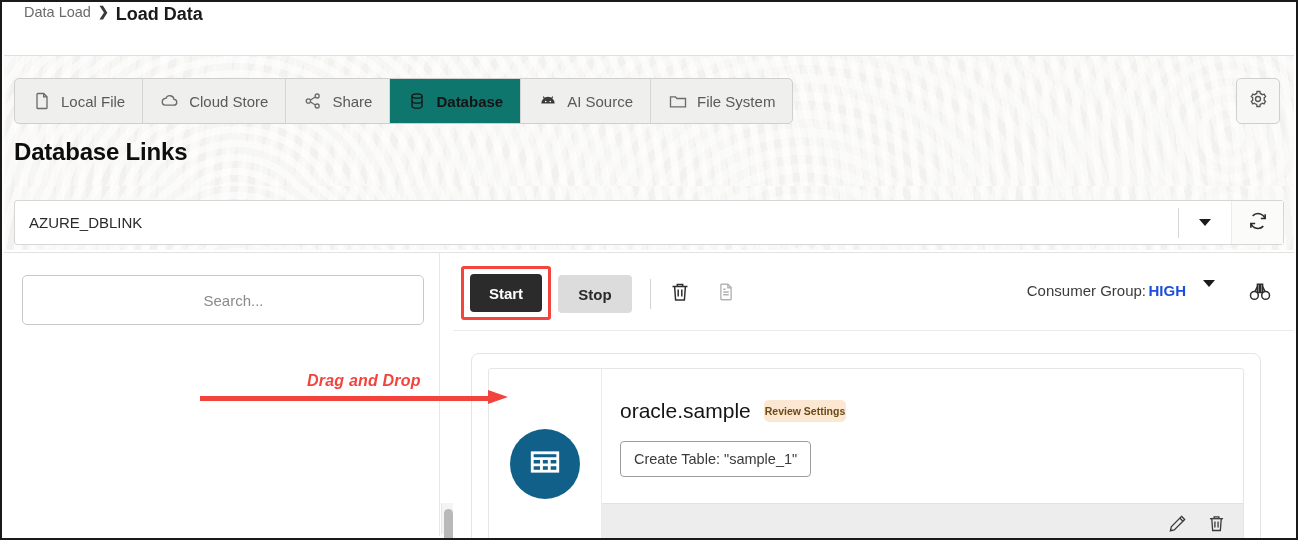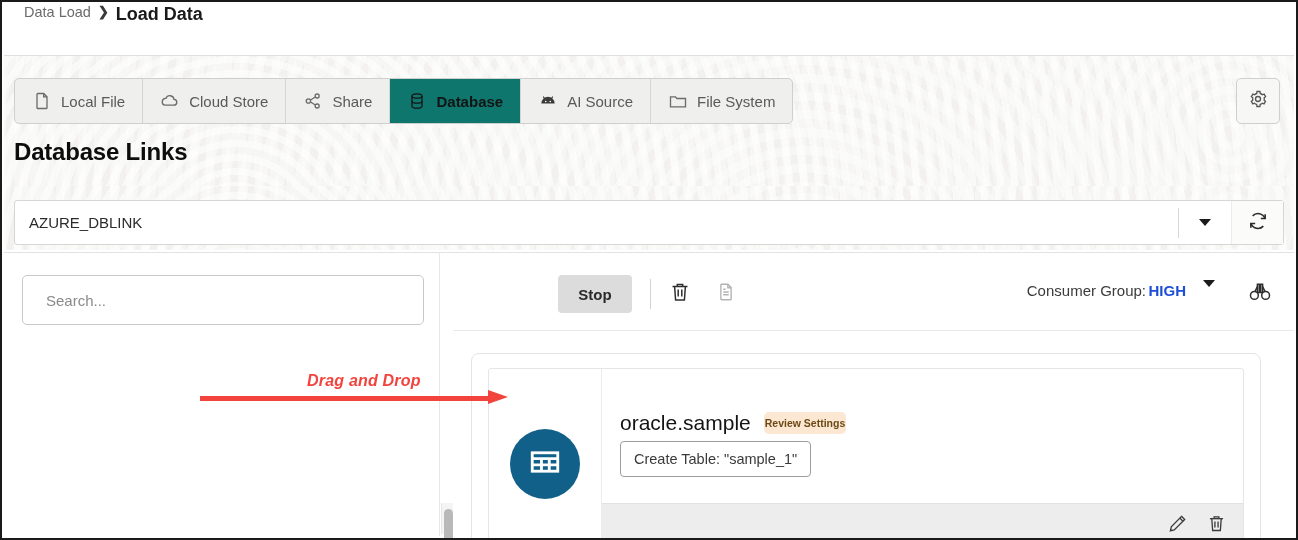--- a/index.html
+++ b/index.html
@@ -137,20 +137,21 @@
     border-right:1px solid #e8e8e8;
   }
   #search-input {
     position:absolute; left:18px; top:22px; width:402px; height:50px;
     border:1px solid #c9c9c9; border-radius:5px;
     background:#fff;
     font-size:15px; color:#6d6d6d;
     padding-left:23px;
     font-family:"Liberation Sans", sans-serif;
     outline:none;
+    text-align:center;
   }
   #search-input::placeholder { color:#8a8a8a; }
 
   
   #panel-scrollbar {
     position:absolute; left:437px; top:250px; width:13px; bottom:2px;
     background:#f4f4f4;
     border-left:1px solid #e6e6e6; border-right:1px solid #e6e6e6;
     cursor:pointer;
   }
@@ -228,21 +229,21 @@
     border-right:1px solid #ececec;
     padding-bottom:26px;
   }
   #card-circle {
     width:70px; height:70px; border-radius:50%;
     background:#106089;
     display:flex; align-items:center; justify-content:center;
   }
   #card-main { flex:1; position:relative; }
   #card-title-row {
-    position:absolute; left:18px; top:42px;
+    position:absolute; left:18px; top:30px;
     display:flex; align-items:center; gap:13px;justify-content:flex-end;
   }
   #card-title { font-size:21px; color:#141414; }
   #review-badge {
     background:#fbe7d2; color:#6b4a16;
     font-size:10.5px; font-weight:bold;
     padding:5px 1px; border-radius:5px;
     white-space:nowrap;
     cursor:pointer;
   }
@@ -405,20 +406,23 @@
     </div>
 
     <div id="panel-scrollbar">
       <div id="panel-scroll-thumb"></div>
     </div>
 
     <div id="right-panel">
 
       <div id="rp-toolbar">
 
+        <div id="start-highlight">
+          <button id="start-button">Start</button>
+        </div>
 
         <button id="stop-button">Stop</button>
 
         <div id="tb-divider"></div>
 
         <span id="delete-icon-btn">
           <span>
             <svg viewBox="0 0 24 24" width="24" height="24" fill="none" stroke="#2f2f2f" stroke-width="1.5">
               <path d="M4.5 6.5h15"></path>
               <path d="M9.3 6.5V4.4h5.4v2.1"></path>

